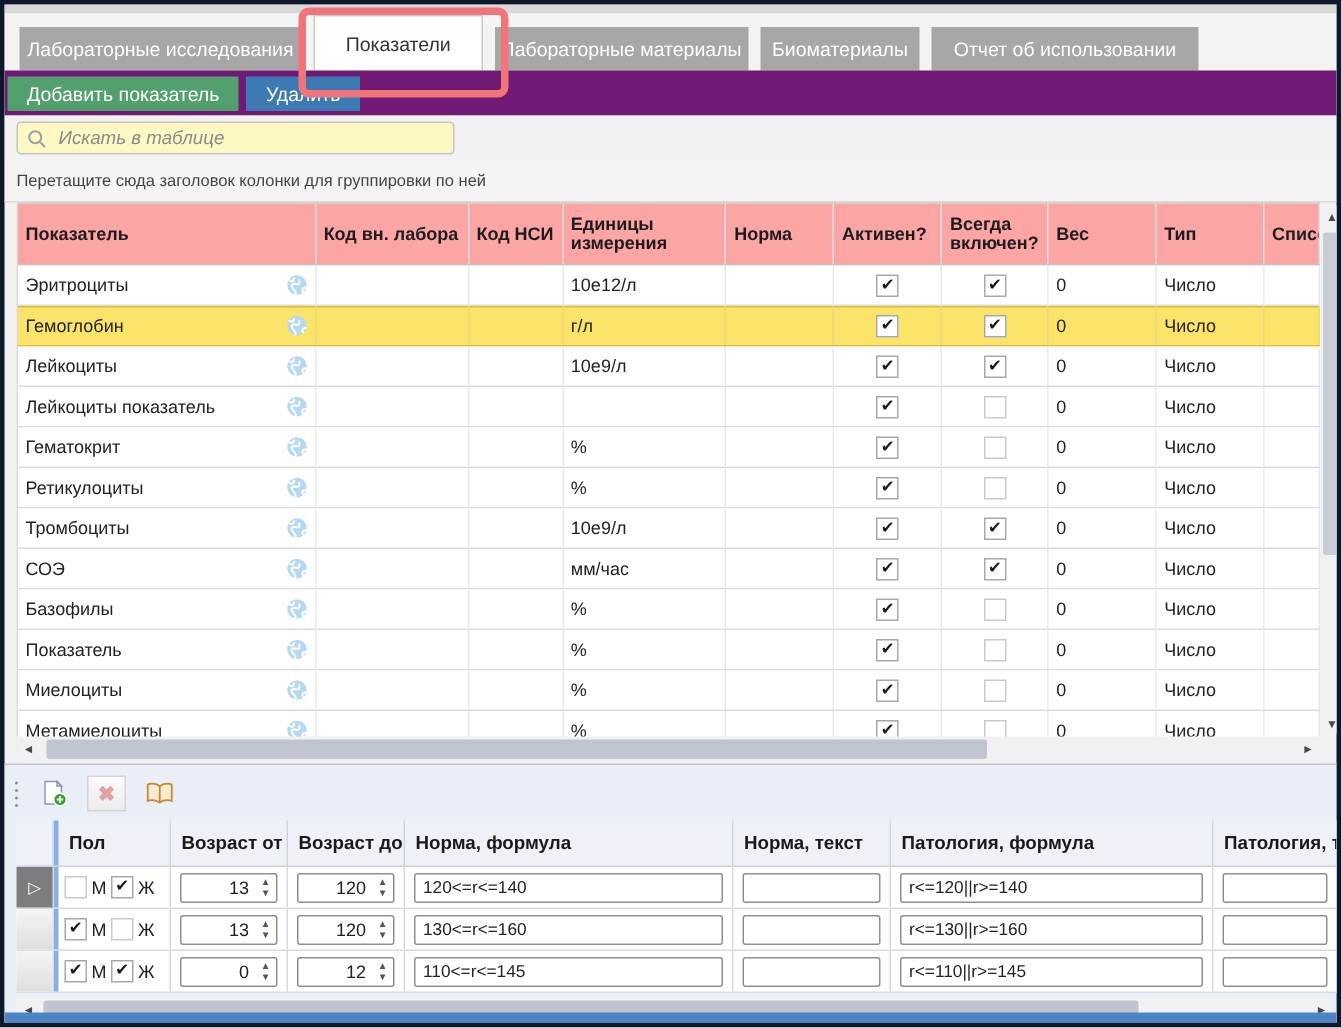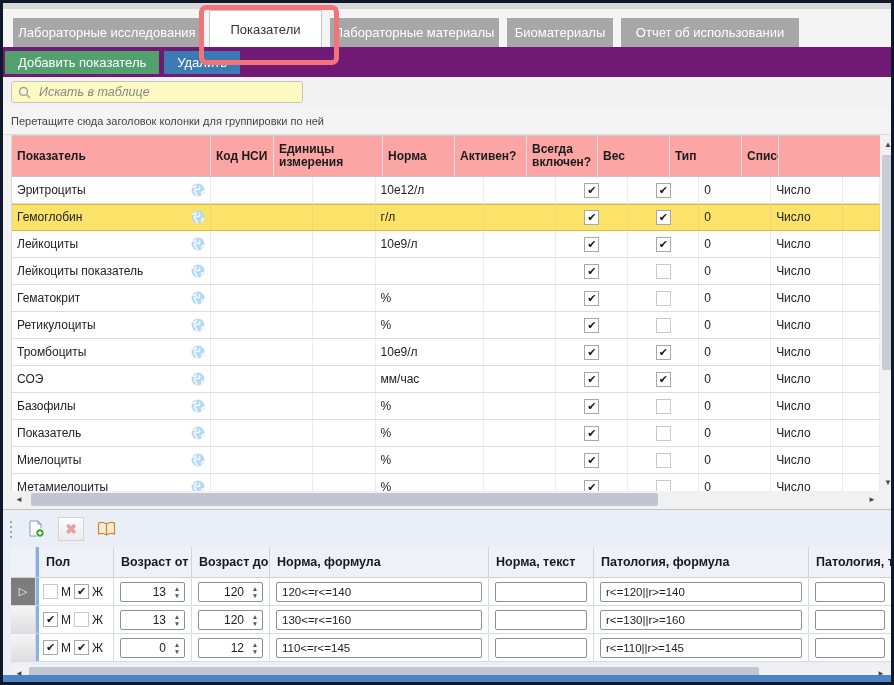--- a/index.html
+++ b/index.html
@@ -112,20 +112,21 @@
     </div>
   </div>
 
   <div class="group-panel">
     <span>Перетащите сюда заголовок колонки для группировки по ней</span>
   </div>
 
   <div class="grid">
     <div class="ghead" id="uhead">
         <div class="hcell nowrap" style="width: 199px;">Показатель</div>
+        <div class="hcell nowrap" style="width: 102px;">Код вн. лабора</div>
         <div class="hcell nowrap" style="width: 63px;">Код НСИ</div>
         <div class="hcell" style="width: 109px;">Единицы измерения</div>
         <div class="hcell nowrap" style="width: 72px;">Норма</div>
         <div class="hcell nowrap" style="width: 72px;">Активен?</div>
         <div class="hcell" style="width: 71px;">Всегда включен?</div>
         <div class="hcell nowrap" style="width: 72px;">Вес</div>
         <div class="hcell nowrap" style="width: 72px;">Тип</div>
         <div class="hcell nowrap" style="width: 37px;">Список з</div>
       </div>
     <div id="urows">

